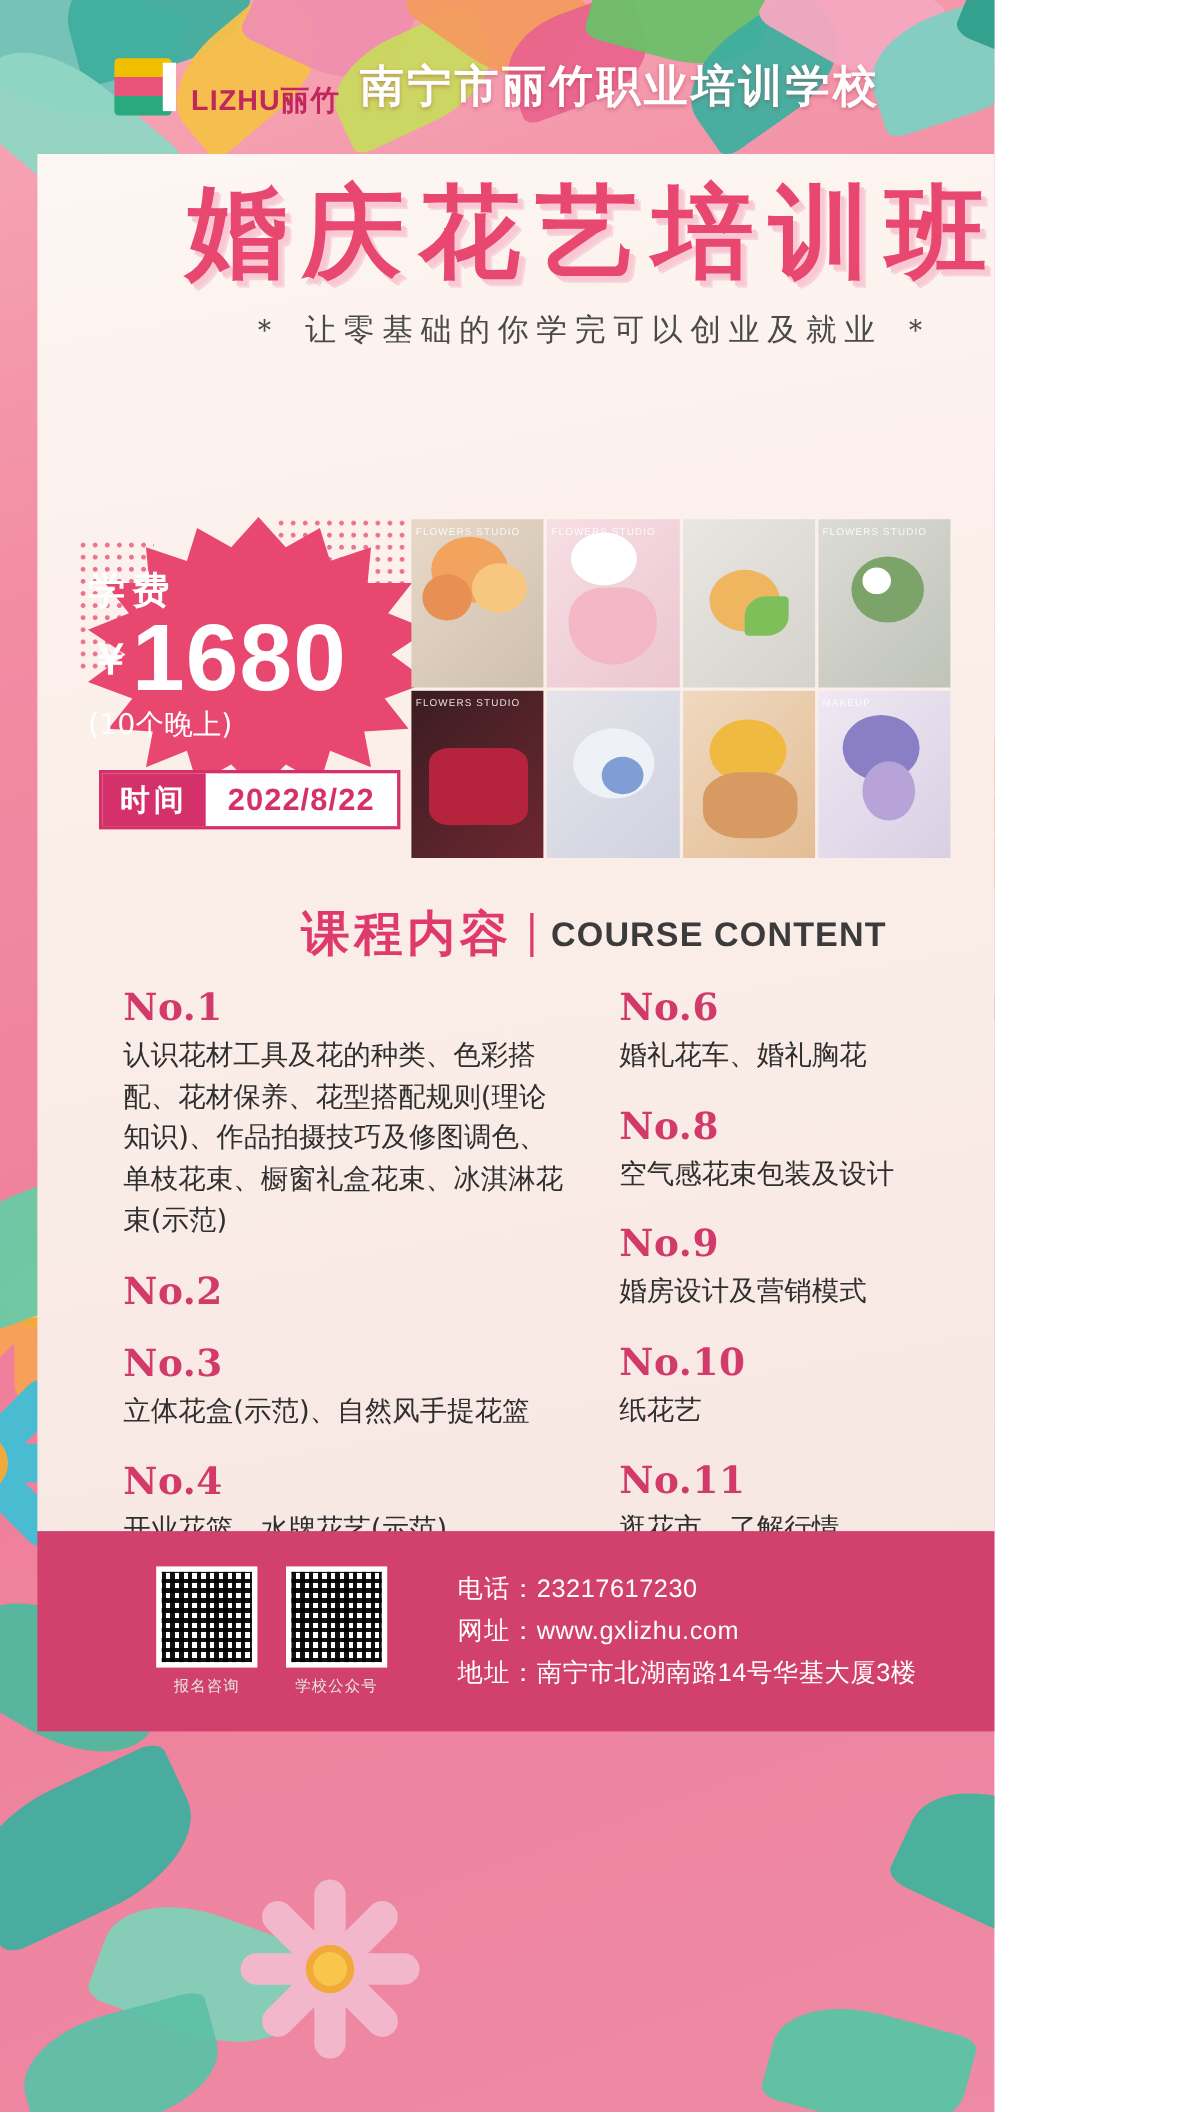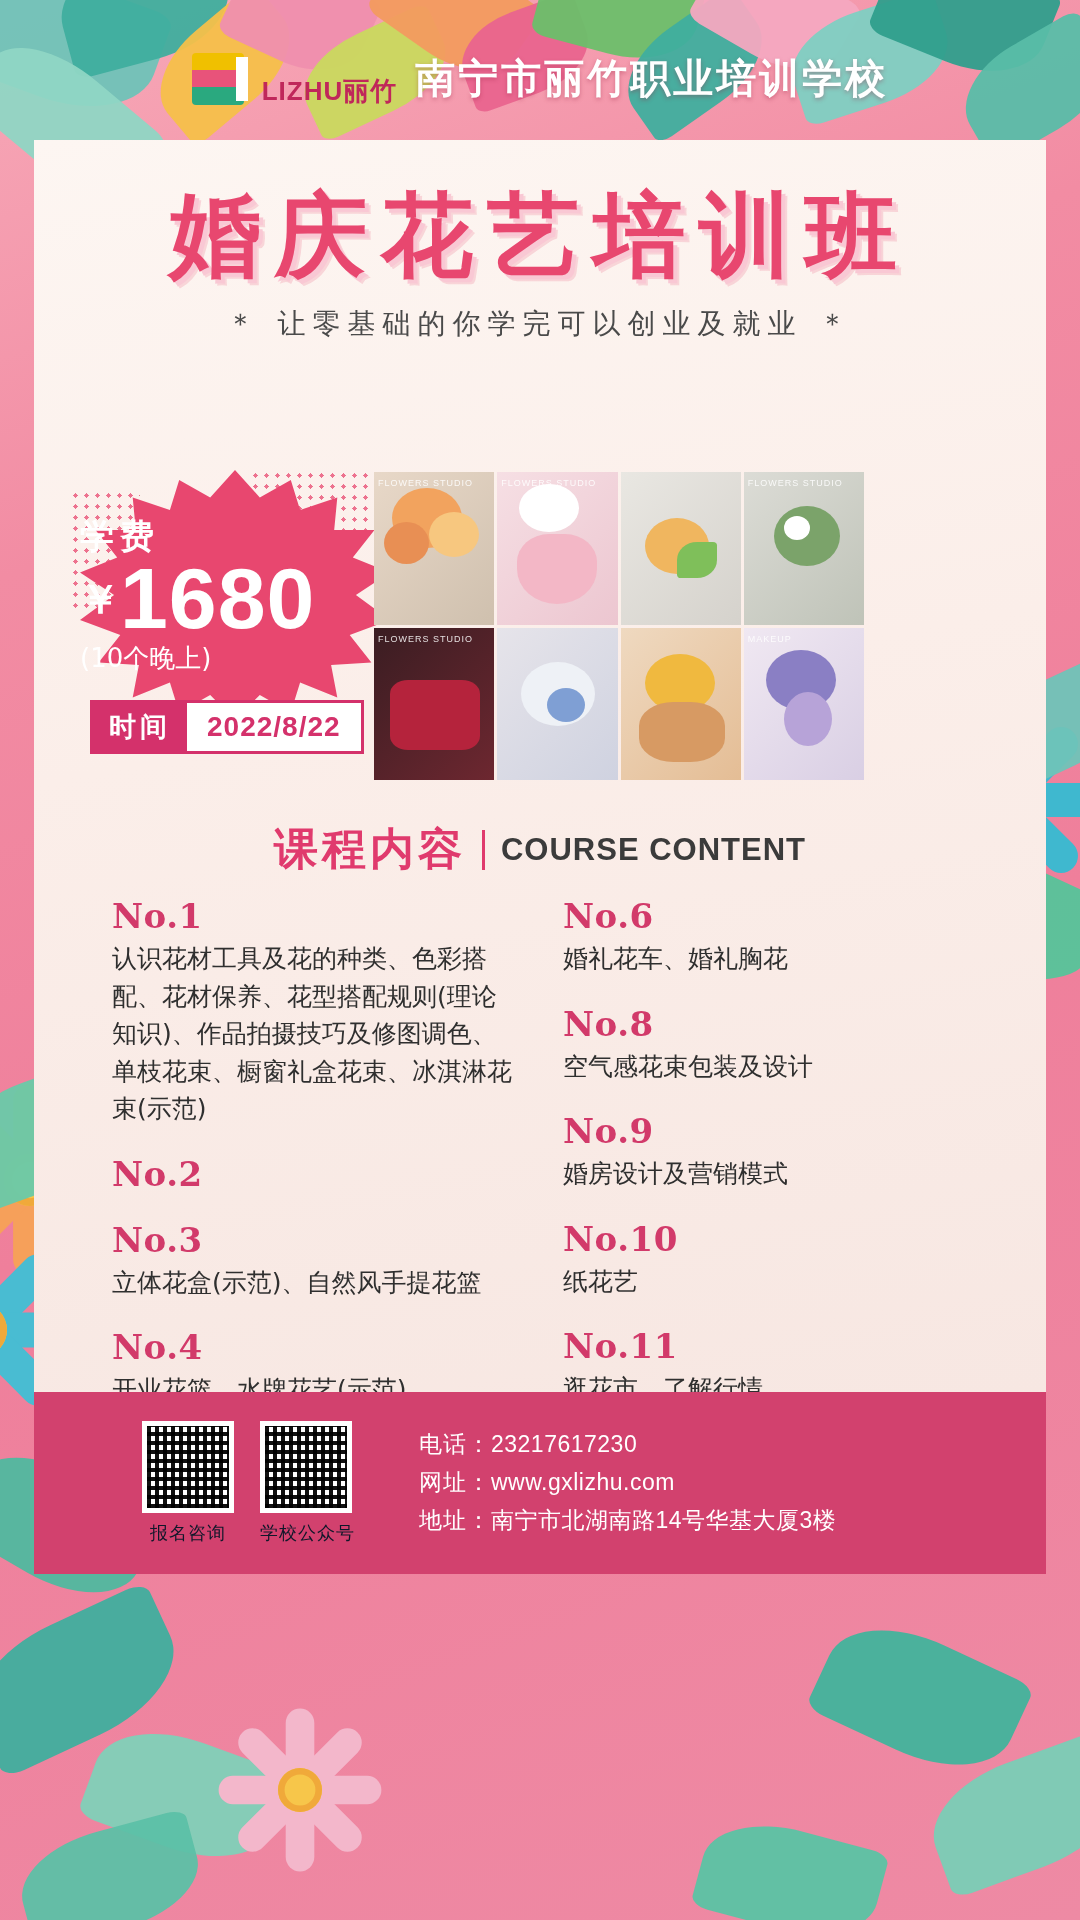--- a/index.html
+++ b/index.html
@@ -6,21 +6,21 @@
 
   html, body {
     width: 1080px;
     height: 1920px;
     font-family: "Liberation Sans", sans-serif;
     overflow: hidden;
   }
 
   #poster {
     position: relative;
-    width: 1080px;
+    width: 904px;
     height: 1920px;
     background: linear-gradient(160deg, #f7a9b8 0%, #f28ca3 25%, #ef7f9b 55%, #ee8aa4 100%);
     overflow: hidden;
     text-decoration: underline;
   }
 
   
   .deco { position: absolute; pointer-events: none; }
 
   .leaf {
@@ -82,21 +82,21 @@
   #school-name {
     color: #fff;
     font-size: 40px;
     font-weight: bold;
     letter-spacing: 3px;
     text-shadow: 0 2px 4px rgba(150,30,60,.35);
     font-family: "DejaVu Sans", sans-serif;
   }
 
   
-  #title-wrap { text-align: center; padding-top: 44px; }
+  #title-wrap { text-align: center; padding-top: 20px; }
   #main-title {
     font-size: 92px;
     font-weight: bold;
     letter-spacing: 14px;
     color: #e8476f;
     font-family: "DejaVu Sans", sans-serif;
     text-shadow:
        4px 4px 0 #f9c8d4,
        6px 6px 0 rgba(232,71,111,.18);
     line-height: 1.12;
@@ -231,21 +231,21 @@
     padding: 5px;
   }
   .qr-img {
     width: 100%; height: 100%;
     background-color: #fff;
     background-image:
       repeating-linear-gradient(90deg, #111 0 4px, transparent 4px 8px),
       repeating-linear-gradient(0deg, #111 0 4px, transparent 4px 9px);
     background-blend-mode: multiply;
   }
-  .qr-cap { color: #0f172a; font-size: 18px; margin-top: 8px; letter-spacing: 1px; }
+  .qr-cap { color: #e5e5e5; font-size: 14px; margin-top: 8px; letter-spacing: 1px; }
 
   #contact { margin-left: 38px; color: #fff; }
   .c-line { font-size: 23px; line-height: 1.65; letter-spacing: .5px; }
   .c-key { letter-spacing: 1px; }
 </style>
 </head>
 <body>
 
 <div id="poster">
 

